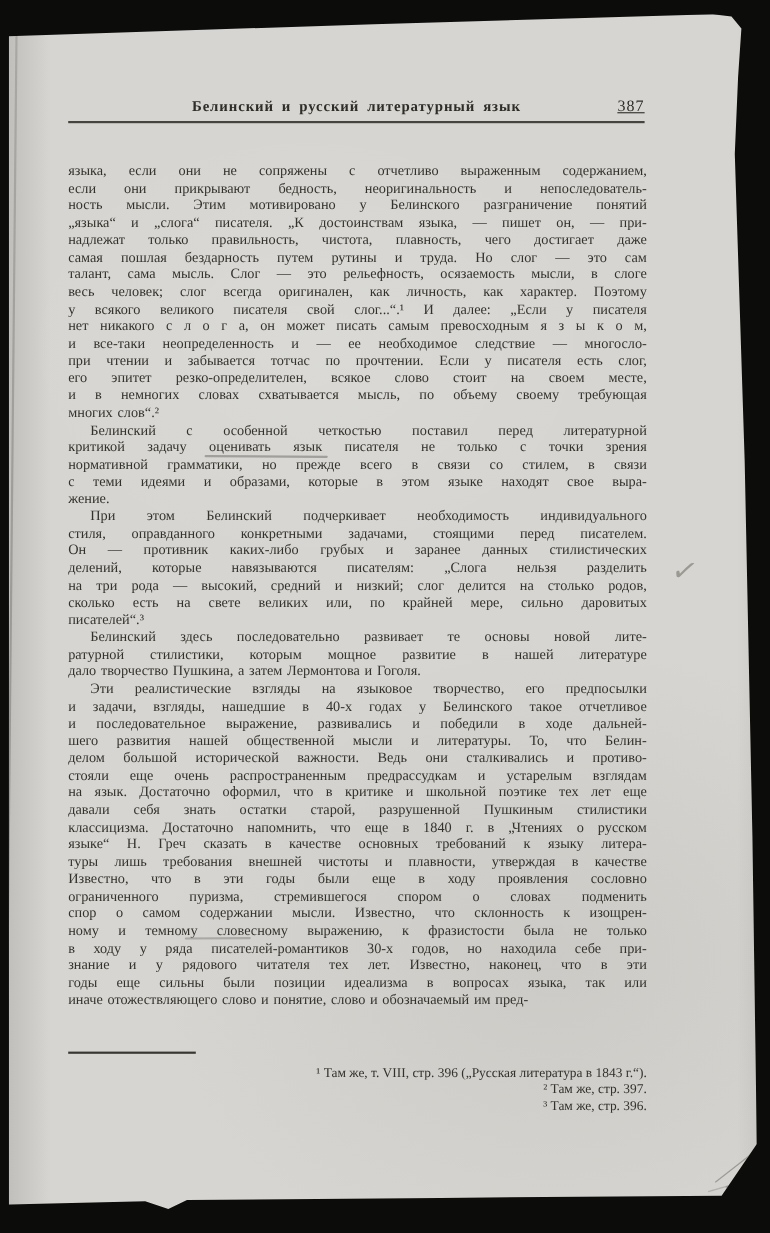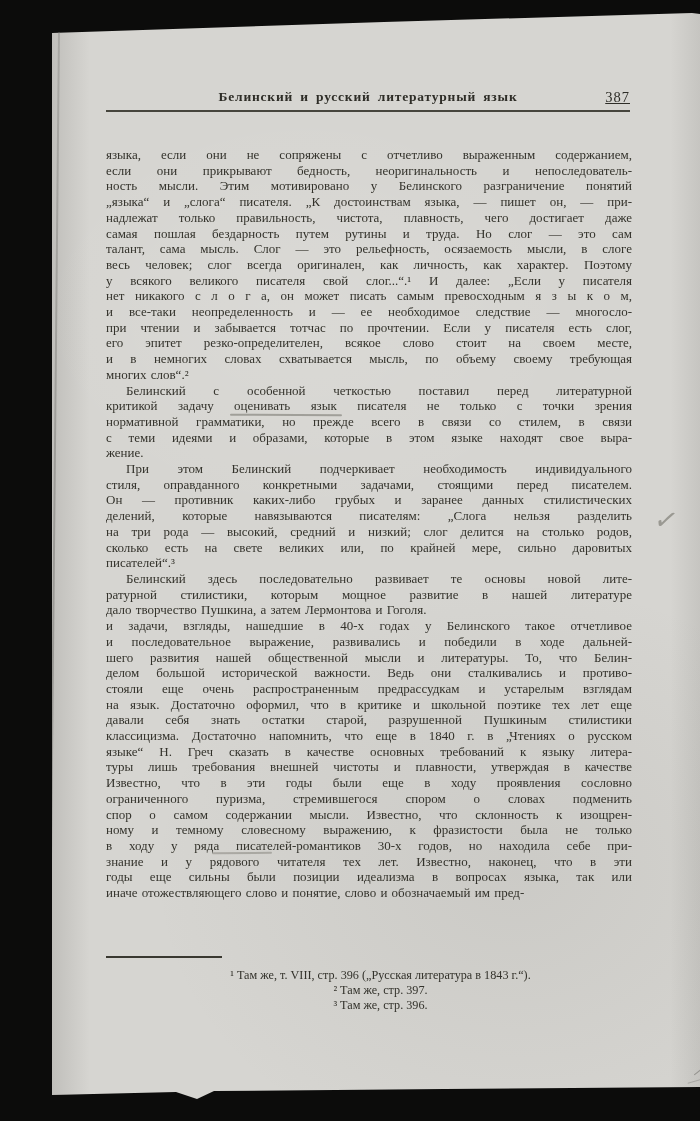--- a/index.html
+++ b/index.html
@@ -15,21 +15,20 @@
       radial-gradient(ellipse 420px 320px at 40% 28%, rgba(255,255,255,.10), rgba(255,255,255,0) 65%),
       radial-gradient(ellipse 520px 420px at 72% 78%, rgba(110,108,102,.10), rgba(110,108,102,0) 70%),
       linear-gradient(90deg, rgba(82,80,76,.20), rgba(82,80,76,0) 46px),
       linear-gradient(270deg, rgba(82,80,76,.12), rgba(82,80,76,0) 30px),
       #d6d5d1;
     clip-path:polygon(
       8px 33px, 340px 22px, 648px 13px, 665px 15px, 674px 26px,
       671px 70px, 668px 140px, 677px 420px, 684px 760px, 688px 1040px,
       656px 1087px, 400px 1089px, 170px 1091px, 153px 1099px,
       132px 1092px, 8px 1095px);
-    margin-left:44px;
   }
   .gutter-line{
     position:absolute;left:14px;top:30px;height:1062px;width:2px;
     background:linear-gradient(#a2a19d, #8f8e8a 60%, #9a9995);
     transform:rotate(0.55deg);transform-origin:top left;opacity:.8;
   }
   
   .header{position:absolute;left:62px;top:89px;width:524px;height:18px;}
   .running-title{
     display:block;text-align:center;
@@ -48,21 +47,21 @@
   }
   .line{text-align:justify;text-align-last:justify;white-space:normal;}
   .line.last{text-align-last:left;}
   .line.indent{text-indent:20px;}
   
   .footnote-rule{position:absolute;left:62px;top:956px;width:116px;height:2px;background:#393830;}
   .footnotes{
     position:absolute;left:62px;top:968px;width:526px;
     font-size:12.2px;line-height:14.8px;color:#33322b;
   }
-  .footnotes .fline{text-indent:23px;text-align:center;}
+  .footnotes .fline{text-indent:23px;text-align:right;}
   
   .pencil-underline{position:absolute;height:2px;background:#8d8c85;opacity:.75;border-radius:1px;}
   .u1{left:186px;top:414px;width:112px;transform:rotate(.3deg);}
   .u2{left:168px;top:852px;width:60px;transform:rotate(-.4deg);opacity:.6;}
   .checkmark{
     position:absolute;left:611px;top:504px;
     font-family:"DejaVu Sans",sans-serif;font-size:27px;color:#908f88;
     transform:rotate(6deg) skewX(-8deg);opacity:.85;
   }
   
@@ -107,20 +106,21 @@
       <div class="line indent">При этом Белинский подчеркивает необходимость индивидуального</div>
       <div class="line">стиля, оправданного конкретными задачами, стоящими перед писателем.</div>
       <div class="line">Он — противник каких-либо грубых и заранее данных стилистических</div>
       <div class="line">делений, которые навязываются писателям: „Слога нельзя разделить</div>
       <div class="line">на три рода — высокий, средний и низкий; слог делится на столько родов,</div>
       <div class="line">сколько есть на свете великих или, по крайней мере, сильно даровитых</div>
       <div class="line last">писателей“.³</div>
       <div class="line indent">Белинский здесь последовательно развивает те основы новой лите-</div>
       <div class="line">ратурной стилистики, которым мощное развитие в нашей литературе</div>
       <div class="line last">дало творчество Пушкина, а затем Лермонтова и Гоголя.</div>
+      <div class="line indent">Эти реалистические взгляды на языковое творчество, его предпосылки</div>
       <div class="line">и задачи, взгляды, нашедшие в 40-х годах у Белинского такое отчетливое</div>
       <div class="line">и последовательное выражение, развивались и победили в ходе дальней-</div>
       <div class="line">шего развития нашей общественной мысли и литературы. То, что Белин-</div>
       <div class="line">делом большой исторической важности. Ведь они сталкивались и противо-</div>
       <div class="line">стояли еще очень распространенным предрассудкам и устарелым взглядам</div>
       <div class="line">на язык. Достаточно оформил, что в критике и школьной поэтике тех лет еще</div>
       <div class="line">давали себя знать остатки старой, разрушенной Пушкиным стилистики</div>
       <div class="line">классицизма. Достаточно напомнить, что еще в 1840 г. в „Чтениях о русском</div>
       <div class="line">языке“ Н. Греч сказать в качестве основных требований к языку литера-</div>
       <div class="line">туры лишь требования внешней чистоты и плавности, утверждая в качестве</div>

